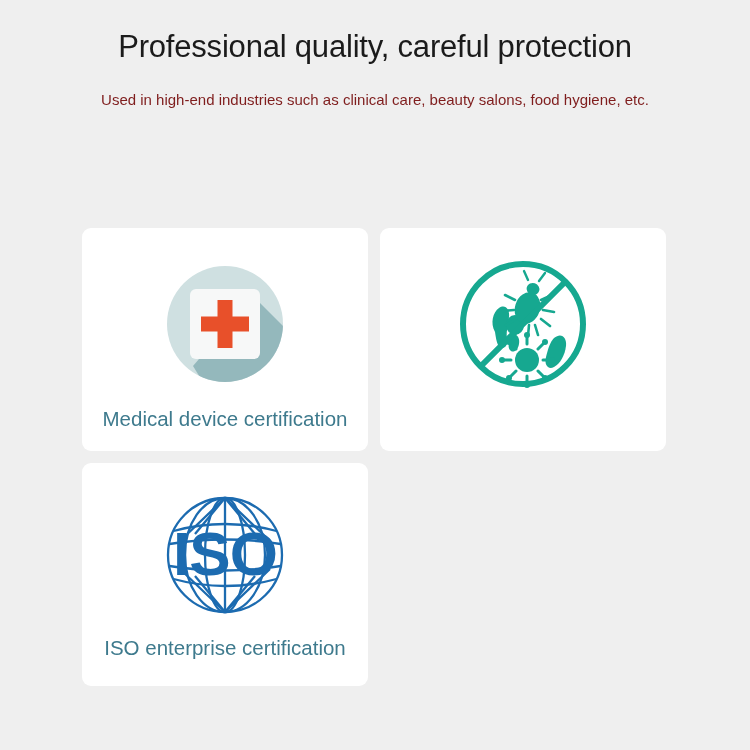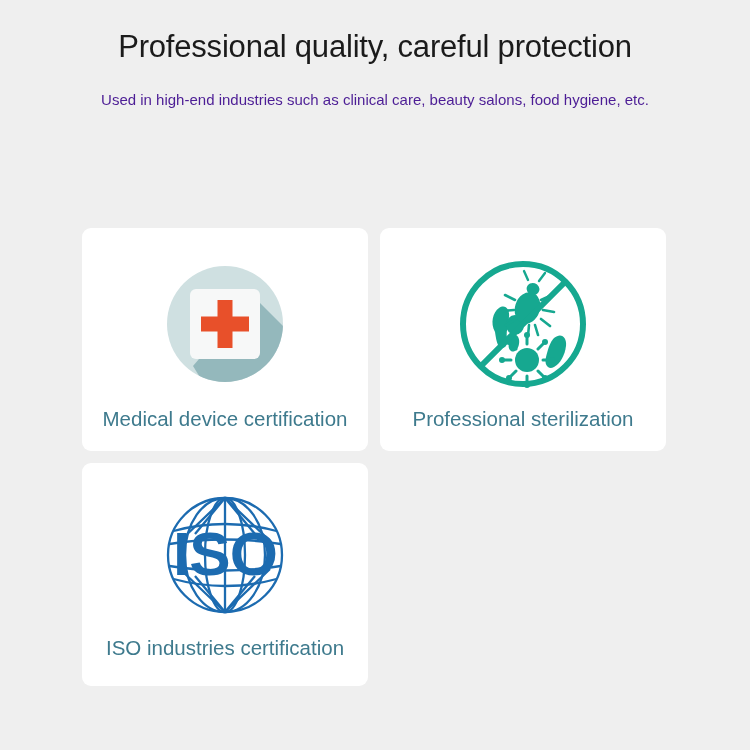--- a/index.html
+++ b/index.html
@@ -38,21 +38,21 @@
     font-weight: 400;
     color: #1b1b1b;
     letter-spacing: -0.2px;
     line-height: 40px;
     margin: 0;
     white-space: nowrap;
   }
   .subhead {
     font-size: 15px;
     font-weight: 400;
-    color: #4c1d95;
+    color: #7f1d1d;
     line-height: 22px;
     margin: 0;
     padding-top: 22px;
     white-space: nowrap;
   }
 
   
   .grid {
     position: absolute;
     left: 82px;
@@ -165,21 +165,20 @@
               <circle cx="90" cy="86" r="3"></circle>
             <circle cx="54" cy="122" r="3"></circle>
               <circle cx="90" cy="122" r="3"></circle>
           </g>
 
           <circle cx="68" cy="68" r="60" fill="none" stroke="#16a890" stroke-width="6"></circle>
 
           <line x1="26" y1="110" x2="110" y2="26" stroke="#16a890" stroke-width="6" stroke-linecap="round"></line>
         </svg>
       </div>
-      <div class="card-label">Professional sterilization</div>
     </div>
 
     <div class="card card-iso">
       <div class="card-icon">
         <svg width="140" height="136" viewBox="0 0 140 136" xmlns="http://www.w3.org/2000/svg">
           <g fill="none" stroke="#1c6bb0" stroke-width="2.3">
 
             <circle cx="70" cy="68" r="57"></circle>
 
             <ellipse cx="70" cy="68" rx="20" ry="57"></ellipse>
@@ -193,18 +192,18 @@
             <path d="M14.5 79 Q70 88 125.5 79"></path>
             <path d="M18.5 92 Q70 106 121.5 92"></path>
 
             <path d="M70 11 L40 47 M70 11 L100 47 M70 11 L25 54 M70 11 L115 54"></path>
             <path d="M70 125 L40 89 M70 125 L100 89 M70 125 L25 82 M70 125 L115 82"></path>
           </g>
 
           <text x="70" y="88" text-anchor="middle" font-family="'Liberation Sans', sans-serif" font-size="62" font-weight="bold" letter-spacing="-1" fill="#1c6bb0">ISO</text>
         </svg>
       </div>
-      <div class="card-label">ISO industries certification</div>
+      <div class="card-label">ISO enterprise certification</div>
     </div>
 
 
   </div>
 </div>
 
 </body></html>

